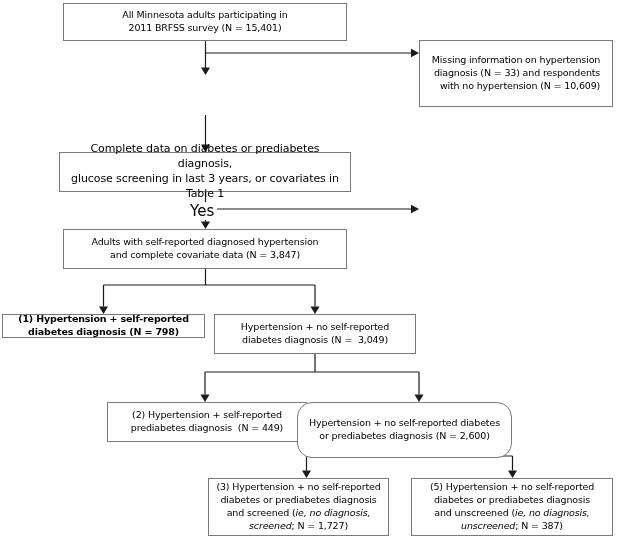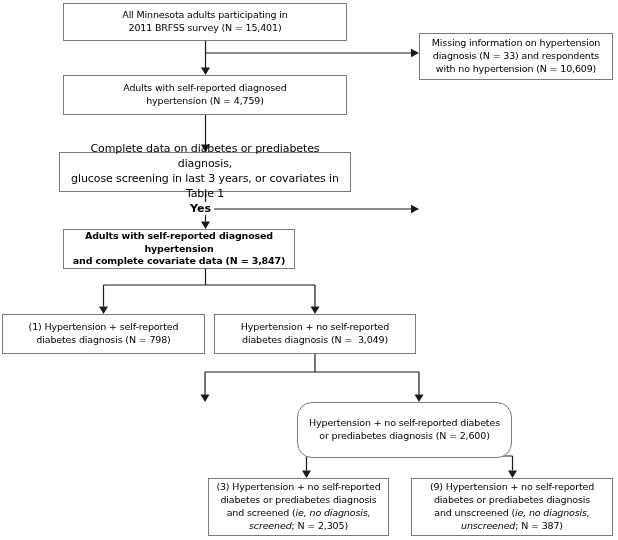--- a/index.html
+++ b/index.html
@@ -48,25 +48,24 @@
     letter-spacing: -0.15px;
     white-space: pre-wrap;
     padding: 8px 3px;
   }
   .node .it { font-style: italic; }
   .small-font { font-size: 11px; letter-spacing: -0.1px; }
   .branch-label {
     position: absolute;
     background: var(--background);
     color: var(--text);
-    font-size: 11px;
+    font-size: 15px;
     line-height: 1.2;
     padding: 0 3px;
     z-index: 2;
-    font-weight: bold;
   }
   .node { z-index: 1; }
 </style>
 </head>
 <body>
 
 <div class="stage">
 
   <svg class="connectors" viewBox="0 0 618 540" xmlns="http://www.w3.org/2000/svg">
 
@@ -110,47 +109,47 @@
       <polygon points="302,470.5 311,470.5 306.5,478"></polygon>
       <polygon points="508,470.5 517,470.5 512.5,478"></polygon>
     </g>
   </svg>
 
   <div class="branch-label" style="left:187px; top:202px;">Yes</div>
 
   <div class="node" style="left:63px; top:3px; width:284px; height:38px;">All Minnesota adults participating in
 2011 BRFSS survey (N = 15,401)</div>
 
-  <div class="node" style="left:419px; top:33px; width:194px; height:47px;">Missing information on hypertension
+  <div class="node" style="left:419px; top:40px; width:194px; height:67px;text-align:right;">Missing information on hypertension
 diagnosis (N = 33) and respondents
 with no hypertension (N = 10,609)</div>
 
-  <div class="node" style="left:63px; top:75px; width:284px; height:40px;">Adults with self-reported diagnosed
-hypertension (N = 4,759)</div>
 
   <div class="node small-font" style="left:59px; top:152px; width:292px; height:40px;">Complete data on diabetes or prediabetes diagnosis,
 glucose screening in last 3 years, or covariates in Table 1</div>
 
 
-  <div class="node" style="left:63px; top:229px; width:232px; height:40px;font-weight:bold;">Adults with self-reported diagnosed hypertension
+  <div class="node" style="left:63px; top:229px; width:284px; height:40px;">Adults with self-reported diagnosed hypertension
 and complete covariate data (N = 3,847)</div>
 
-  <div class="node" style="left:2px; top:314px; width:203px; height:40px;">(1) Hypertension + self-reported
+  <div class="node" style="left:2px; top:314px; width:203px; height:24px;font-weight:bold;">(1) Hypertension + self-reported
 diabetes diagnosis (N = 798)</div>
 
   <div class="node" style="left:214px; top:314px; width:202px; height:40px;">Hypertension + no self-reported
 diabetes diagnosis (N =  3,049)</div>
 
+  <div class="node" style="left:107px; top:402px; width:200px; height:40px;">(2) Hypertension + self-reported
+prediabetes diagnosis  (N = 449)</div>
 
   <div class="node" style="left:297px; top:402px; width:215px; height:56px;border-radius:15px;">Hypertension + no self-reported diabetes
 or prediabetes diagnosis (N = 2,600)</div>
 
   <div class="node" style="left:208px; top:478px; width:181px; height:58px;"><span><span>(3) Hypertension + no self-reported
 diabetes or prediabetes diagnosis
 and screened (</span><span class="it">ie, no diagnosis,
-screened</span><span>; N = 2,305)</span></span></div>
+screened</span><span>; N = 1,727)</span></span></div>
 
-  <div class="node" style="left:411px; top:478px; width:202px; height:58px;"><span><span>(9) Hypertension + no self-reported
+  <div class="node" style="left:411px; top:478px; width:202px; height:58px;"><span><span>(5) Hypertension + no self-reported
 diabetes or prediabetes diagnosis
 and unscreened (</span><span class="it">ie, no diagnosis,
 unscreened</span><span>; N = 387)</span></span></div>
 
 </div>
 
 </body></html>

